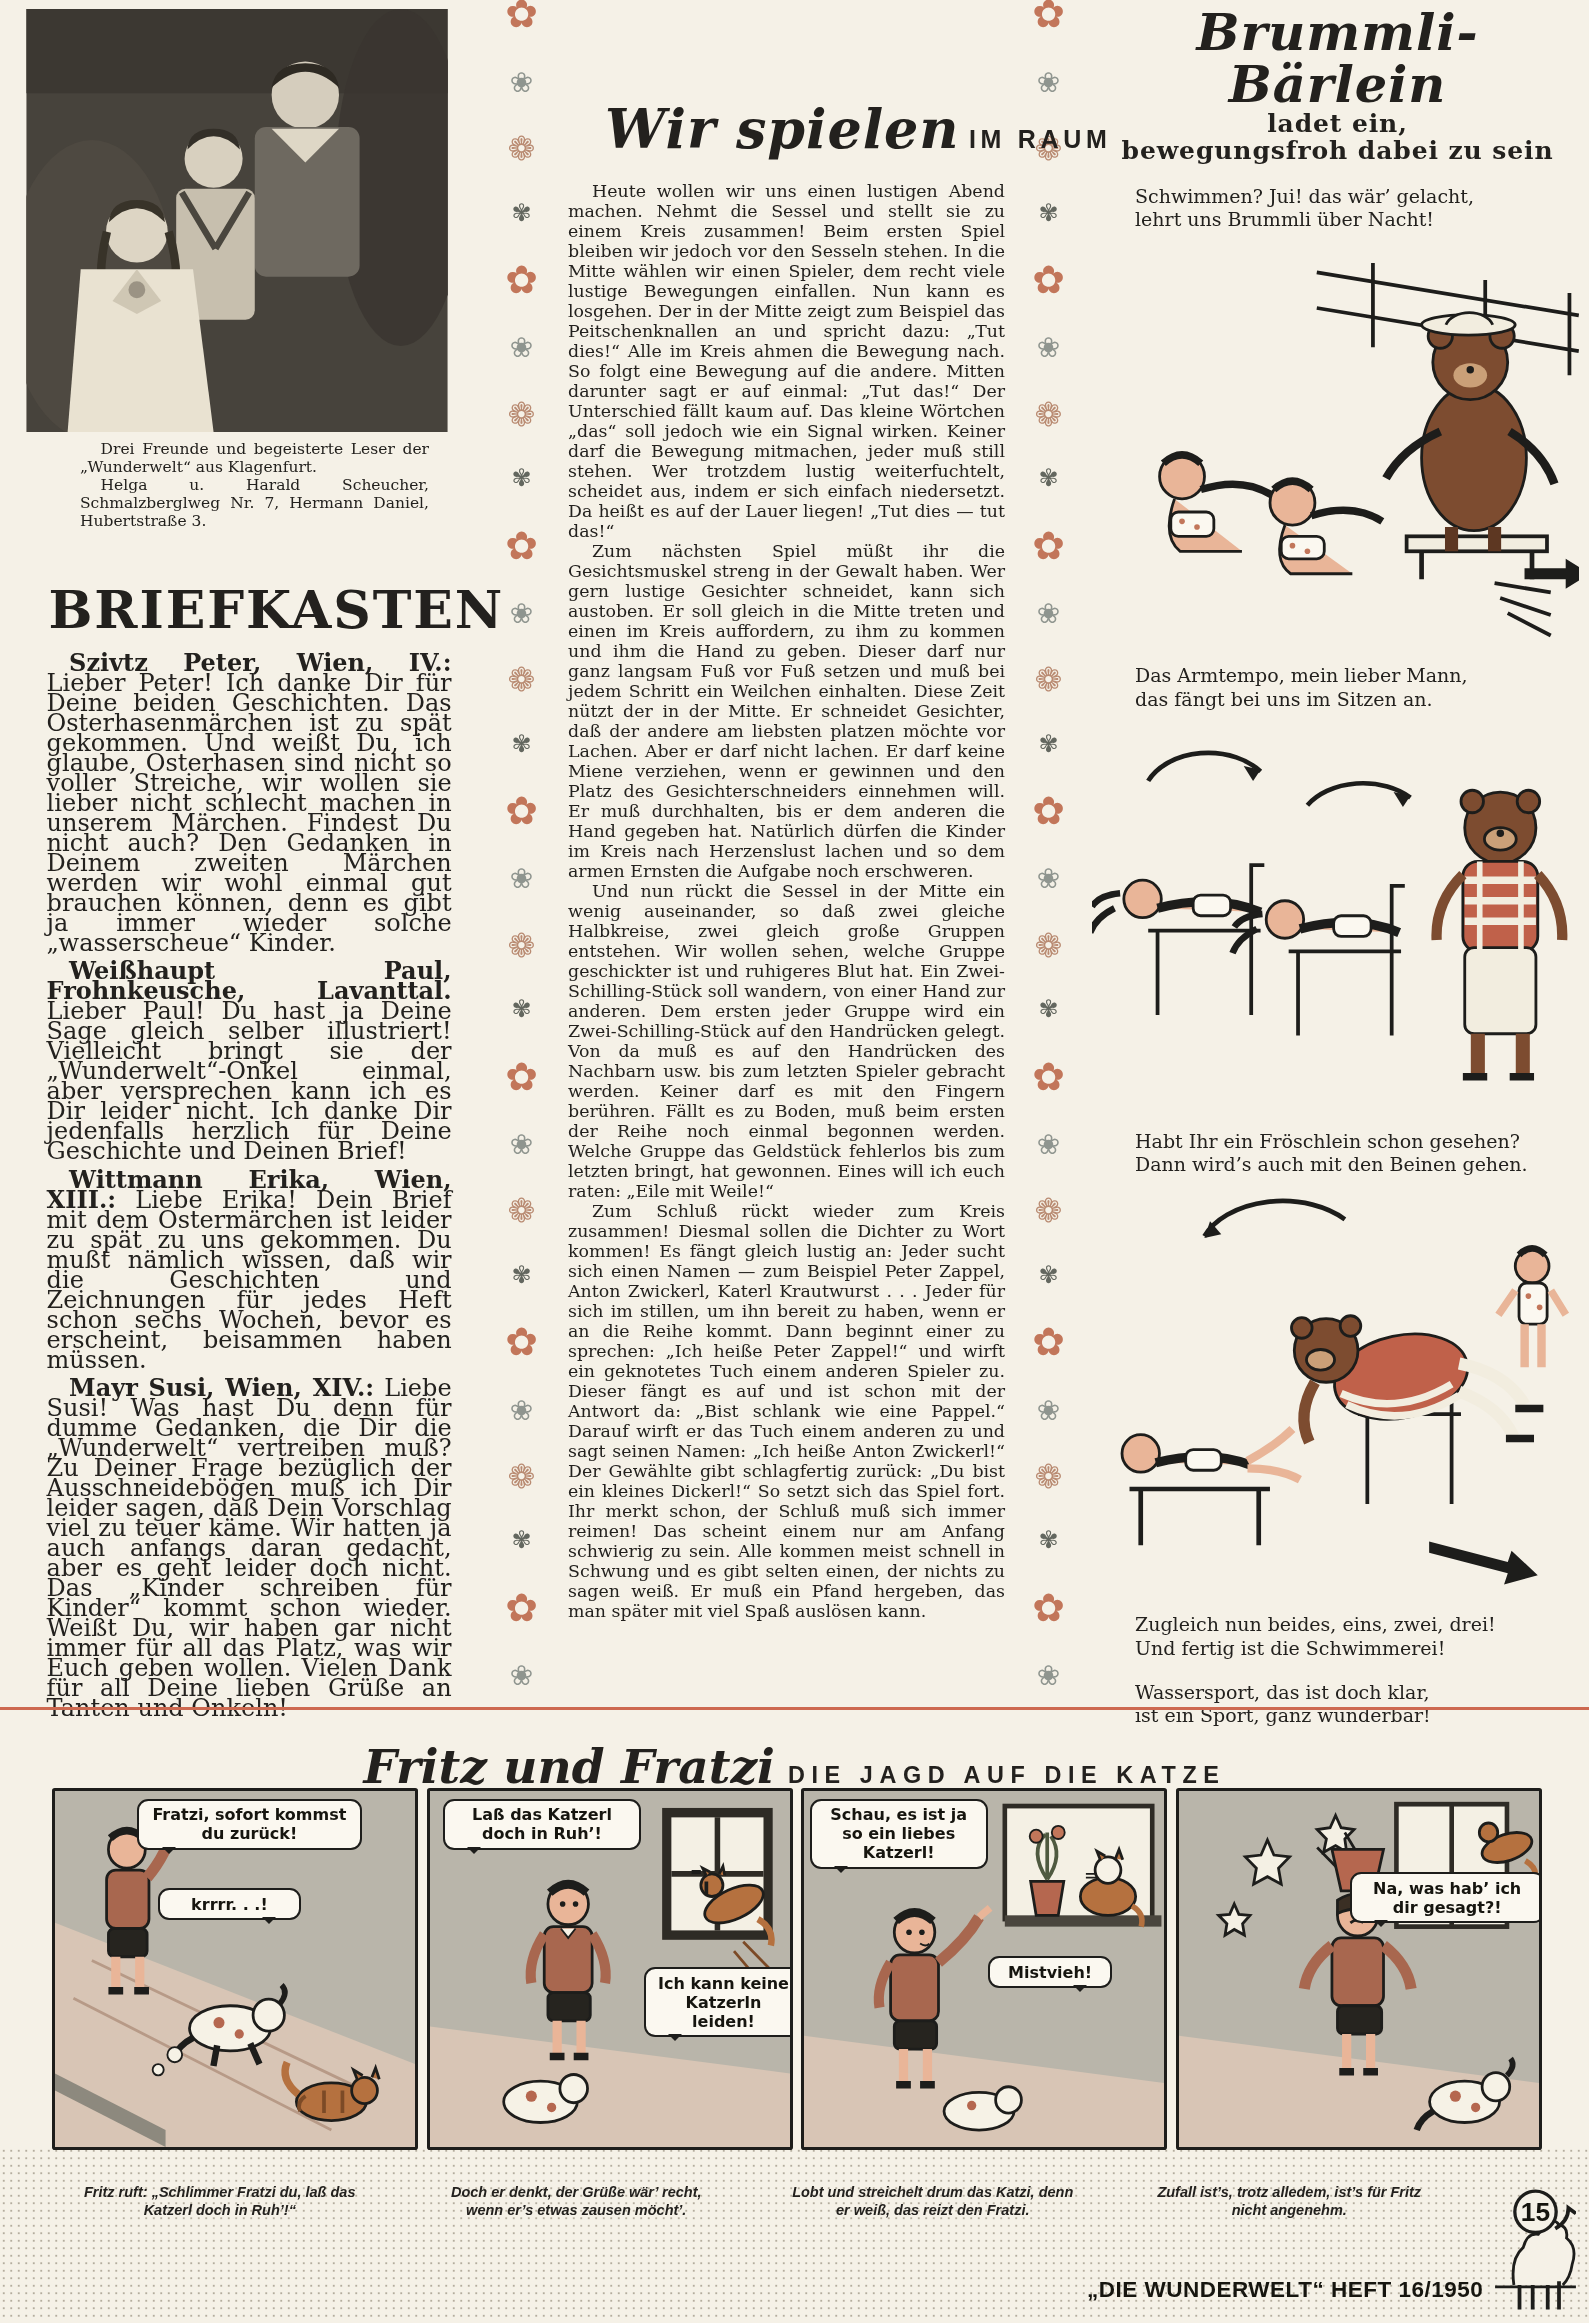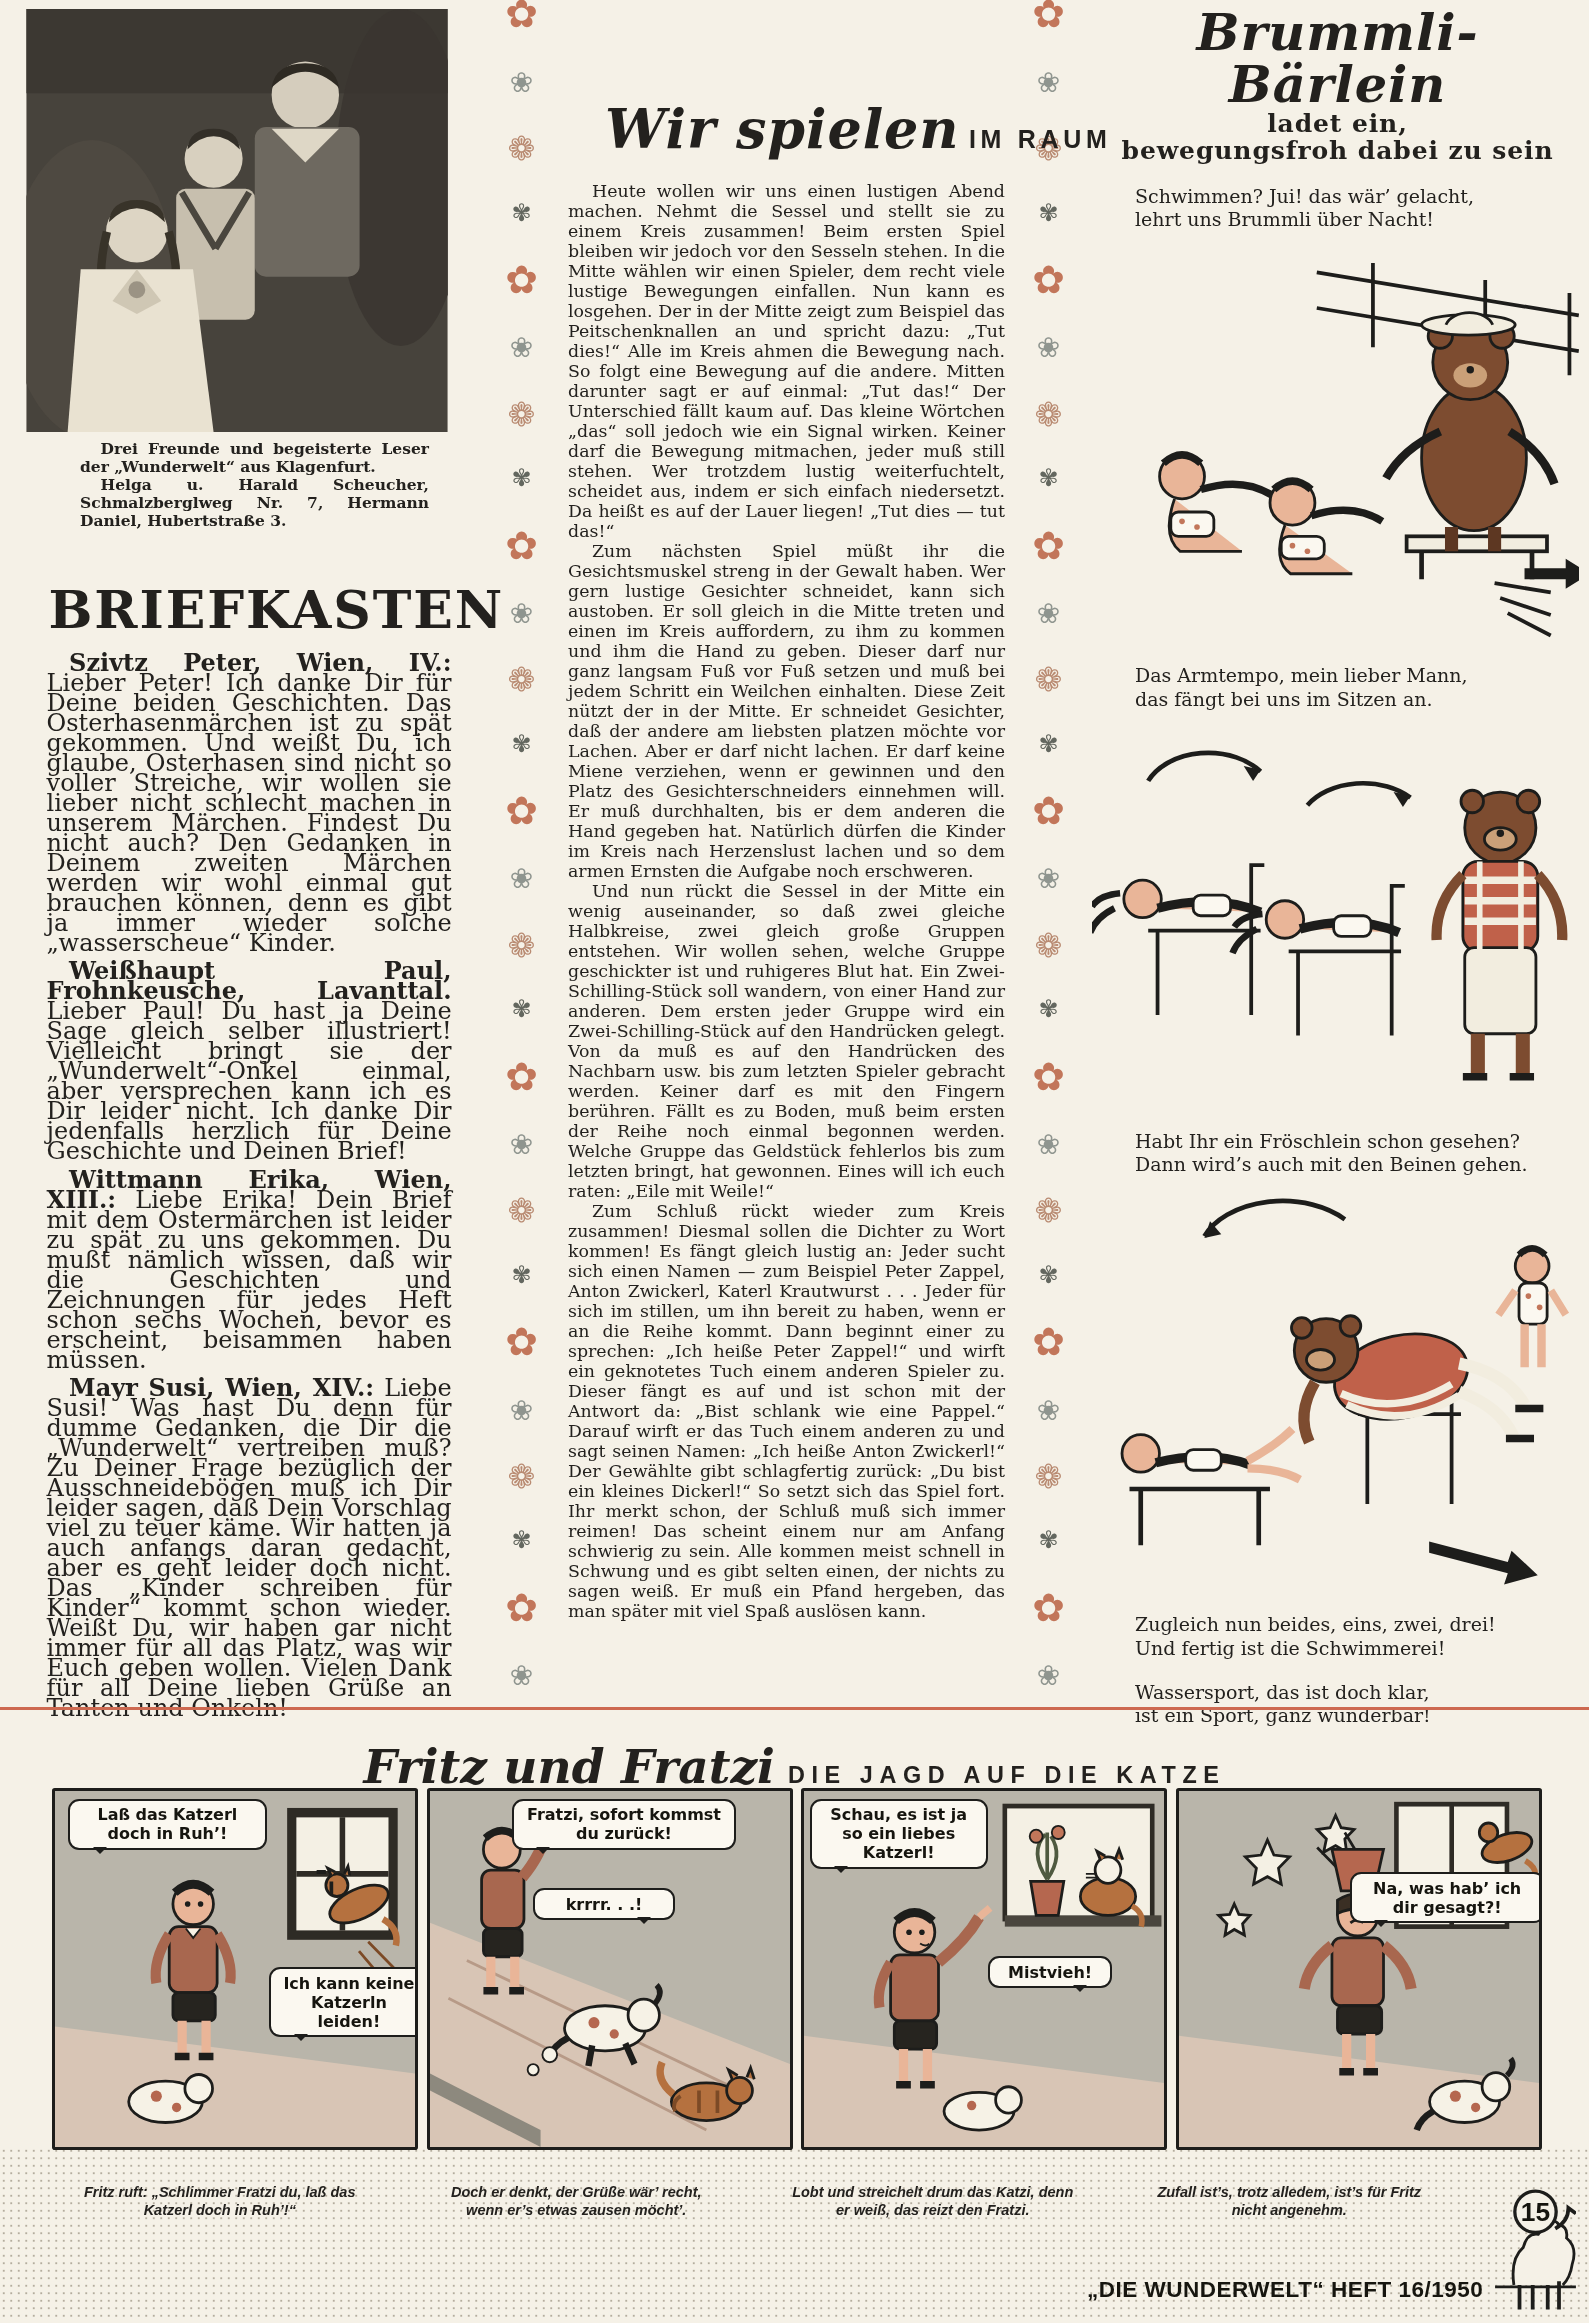--- a/index.html
+++ b/index.html
@@ -3,21 +3,21 @@
 <meta charset="utf-8">
 <style>
   html,body{margin:0;padding:0;background:#e8e4da;}
   .page{position:relative;width:1589px;height:2324px;background:#f5f1e7;overflow:hidden;
         font-family:"DejaVu Serif",serif;color:#23211e;}
 
   
   .col-left{position:absolute;left:26px;top:9.4px;width:429px;}
   .photo{width:422px;height:423px;}
   .photo svg{display:block;}
-  .photo-caption{margin:7.5px 0 0 54px;width:349px;font-size:15.5px;line-height:18px;text-align:justify;font-weight:bold;}
+  .photo-caption{margin:7.5px 0 0 54px;width:349px;font-size:15.5px;line-height:18px;text-align:justify;}
   .photo-caption p{margin:0;text-indent:20.6px;}
   .bk-title{margin:49px 0 0 22.5px;font-size:52px;font-weight:bold;letter-spacing:1.9px;
             font-family:"DejaVu Serif",serif;}
   .letters{margin:13px 0 0 20.6px;width:405px;font-size:24px;line-height:20px;text-align:justify;}
   .letters p{margin:0 0 8.4px 0;text-indent:22.5px;}
   .letters b{font-weight:bold;}
 
   
   .ornament{position:absolute;top:-5.6px;width:69px;height:1696px;display:flex;flex-direction:column;
             align-items:center;justify-content:space-between;font-family:"DejaVu Sans",sans-serif;
@@ -338,20 +338,60 @@
 
   <div class="divider"></div>
 
   <h2 class="comic-title"><span class="script">Fritz und Fratzi</span><span class="caps">DIE JAGD AUF DIE KATZE</span></h2>
 
   <div class="panels">
 
     <div class="panel">
       <svg viewBox="0 0 391 378" preserveAspectRatio="none">
         <rect width="391" height="378" fill="#b9b5aa"></rect>
+        <path d="M0,140 L391,290 L391,378 L0,378 Z" fill="#d8c5b5"></path>
+        <path d="M40,180 L340,320 M20,220 L300,360" stroke="#b79a87" stroke-width="3"></path>
+        <path d="M0,300 l120,60 l0,18 l-120,-60 z" fill="#8d897e"></path>
+
+        <g stroke="#1d1d1b" stroke-width="3">
+          <circle cx="78" cy="62" r="20" fill="#e9b598"></circle>
+          <path d="M60,50 q18,-16 36,0" fill="none" stroke-width="8"></path>
+          <rect x="56" y="84" width="46" height="62" rx="10" fill="#a8674f"></rect>
+          <path d="M100,92 q22,-26 26,-50" stroke="#a8674f" stroke-width="12" fill="none"></path>
+          <rect x="58" y="146" width="42" height="30" rx="6" fill="#26241f"></rect>
+          <path d="M66,176 v34 M92,176 v34" stroke="#e9b598" stroke-width="10"></path>
+          <path d="M58,212 h16 M86,212 h16" stroke="#1d1d1b" stroke-width="8"></path>
+        </g>
+
+        <g stroke="#1d1d1b" stroke-width="3">
+          <ellipse cx="190" cy="252" rx="44" ry="24" fill="#f6f2e6"></ellipse>
+          <circle cx="232" cy="238" r="17" fill="#f6f2e6"></circle>
+          <path d="M244,226 q10,-12 2,-20" stroke-width="6" fill="none"></path>
+          <circle cx="178" cy="246" r="6" fill="#b5674f" stroke="none"></circle>
+          <circle cx="200" cy="258" r="5" fill="#b5674f" stroke="none"></circle>
+          <path d="M150,262 q-16,8 -22,22 M212,268 l10,22 M176,270 l-4,22" stroke-width="7" fill="none"></path>
+        </g>
+        <circle cx="130" cy="280" r="8" fill="#f6f2e6" stroke="#1d1d1b" stroke-width="2"></circle>
+        <circle cx="112" cy="296" r="6" fill="#f6f2e6" stroke="#1d1d1b" stroke-width="2"></circle>
+
+        <g stroke="#1d1d1b" stroke-width="3">
+          <ellipse cx="300" cy="330" rx="38" ry="20" fill="#b5713f"></ellipse>
+          <path d="M272,324 q-10,6 -6,16 M292,318 v24 M312,318 v24" stroke="#7c4a26" stroke-width="4" fill="none"></path>
+          <circle cx="336" cy="318" r="14" fill="#b5713f"></circle>
+          <path d="M328,306 l-4,-10 l10,6 M344,304 l4,-10 l4,12" fill="#b5713f"></path>
+          <path d="M264,322 q-20,-16 -12,-34" stroke="#b5713f" stroke-width="8" fill="none"></path>
+        </g>
+      </svg>
+      <div class="bubble" style="left:82px;top:7.5px;width:204px;">Fratzi, sofort kommst du zurück!</div>
+      <div class="bubble tr" style="left:103px;top:97px;width:122px;">krrrr. . .!</div>
+    </div>
+
+    <div class="panel">
+      <svg viewBox="0 0 391 378" preserveAspectRatio="none">
+        <rect width="391" height="378" fill="#b9b5aa"></rect>
         <path d="M0,250 L391,300 L391,378 L0,378 Z" fill="#d8c5b5"></path>
         <rect x="252" y="18" width="120" height="140" fill="#2e2b25"></rect>
         <rect x="262" y="28" width="100" height="120" fill="#f4f0e4"></rect>
         <path d="M312,28 v120 M262,88 h100" stroke="#2e2b25" stroke-width="6"></path>
 
         <g stroke="#1d1d1b" stroke-width="3">
           <ellipse cx="330" cy="120" rx="34" ry="16" fill="#b5713f" transform="rotate(-24 330 120)"></ellipse>
           <circle cx="306" cy="100" r="12" fill="#b5713f"></circle>
           <path d="M300,90 l-4,-8 l8,4 M314,88 l4,-8 l2,10" fill="#b5713f"></path>
           <path d="M356,136 q18,10 14,28" stroke="#b5713f" stroke-width="7" fill="none"></path>
@@ -374,60 +414,20 @@
 
         <g stroke="#1d1d1b" stroke-width="3">
           <ellipse cx="120" cy="330" rx="40" ry="22" fill="#f6f2e6"></ellipse>
           <circle cx="156" cy="316" r="15" fill="#f6f2e6"></circle>
           <circle cx="110" cy="324" r="6" fill="#b5674f" stroke="none"></circle>
           <circle cx="132" cy="336" r="5" fill="#b5674f" stroke="none"></circle>
         </g>
       </svg>
       <div class="bubble" style="left:13px;top:7.5px;width:178px;">Laß das Katzerl doch in Ruh’!</div>
       <div class="bubble" style="left:214px;top:176px;width:139px;">Ich kann keine Katzerln leiden!</div>
-    </div>
-
-    <div class="panel">
-      <svg viewBox="0 0 391 378" preserveAspectRatio="none">
-        <rect width="391" height="378" fill="#b9b5aa"></rect>
-        <path d="M0,140 L391,290 L391,378 L0,378 Z" fill="#d8c5b5"></path>
-        <path d="M40,180 L340,320 M20,220 L300,360" stroke="#b79a87" stroke-width="3"></path>
-        <path d="M0,300 l120,60 l0,18 l-120,-60 z" fill="#8d897e"></path>
-
-        <g stroke="#1d1d1b" stroke-width="3">
-          <circle cx="78" cy="62" r="20" fill="#e9b598"></circle>
-          <path d="M60,50 q18,-16 36,0" fill="none" stroke-width="8"></path>
-          <rect x="56" y="84" width="46" height="62" rx="10" fill="#a8674f"></rect>
-          <path d="M100,92 q22,-26 26,-50" stroke="#a8674f" stroke-width="12" fill="none"></path>
-          <rect x="58" y="146" width="42" height="30" rx="6" fill="#26241f"></rect>
-          <path d="M66,176 v34 M92,176 v34" stroke="#e9b598" stroke-width="10"></path>
-          <path d="M58,212 h16 M86,212 h16" stroke="#1d1d1b" stroke-width="8"></path>
-        </g>
-
-        <g stroke="#1d1d1b" stroke-width="3">
-          <ellipse cx="190" cy="252" rx="44" ry="24" fill="#f6f2e6"></ellipse>
-          <circle cx="232" cy="238" r="17" fill="#f6f2e6"></circle>
-          <path d="M244,226 q10,-12 2,-20" stroke-width="6" fill="none"></path>
-          <circle cx="178" cy="246" r="6" fill="#b5674f" stroke="none"></circle>
-          <circle cx="200" cy="258" r="5" fill="#b5674f" stroke="none"></circle>
-          <path d="M150,262 q-16,8 -22,22 M212,268 l10,22 M176,270 l-4,22" stroke-width="7" fill="none"></path>
-        </g>
-        <circle cx="130" cy="280" r="8" fill="#f6f2e6" stroke="#1d1d1b" stroke-width="2"></circle>
-        <circle cx="112" cy="296" r="6" fill="#f6f2e6" stroke="#1d1d1b" stroke-width="2"></circle>
-
-        <g stroke="#1d1d1b" stroke-width="3">
-          <ellipse cx="300" cy="330" rx="38" ry="20" fill="#b5713f"></ellipse>
-          <path d="M272,324 q-10,6 -6,16 M292,318 v24 M312,318 v24" stroke="#7c4a26" stroke-width="4" fill="none"></path>
-          <circle cx="336" cy="318" r="14" fill="#b5713f"></circle>
-          <path d="M328,306 l-4,-10 l10,6 M344,304 l4,-10 l4,12" fill="#b5713f"></path>
-          <path d="M264,322 q-20,-16 -12,-34" stroke="#b5713f" stroke-width="8" fill="none"></path>
-        </g>
-      </svg>
-      <div class="bubble" style="left:82px;top:7.5px;width:204px;">Fratzi, sofort kommst du zurück!</div>
-      <div class="bubble tr" style="left:103px;top:97px;width:122px;">krrrr. . .!</div>
     </div>
 
     <div class="panel">
       <svg viewBox="0 0 391 378" preserveAspectRatio="none">
         <rect width="391" height="378" fill="#b9b5aa"></rect>
         <path d="M0,260 L391,310 L391,378 L0,378 Z" fill="#d8c5b5"></path>
         <rect x="218" y="16" width="160" height="120" fill="#f4f0e4" stroke="#2e2b25" stroke-width="5"></rect>
         <rect x="218" y="132" width="170" height="12" fill="#4a463e"></rect>
 
         <g stroke="#1d1d1b" stroke-width="3">

